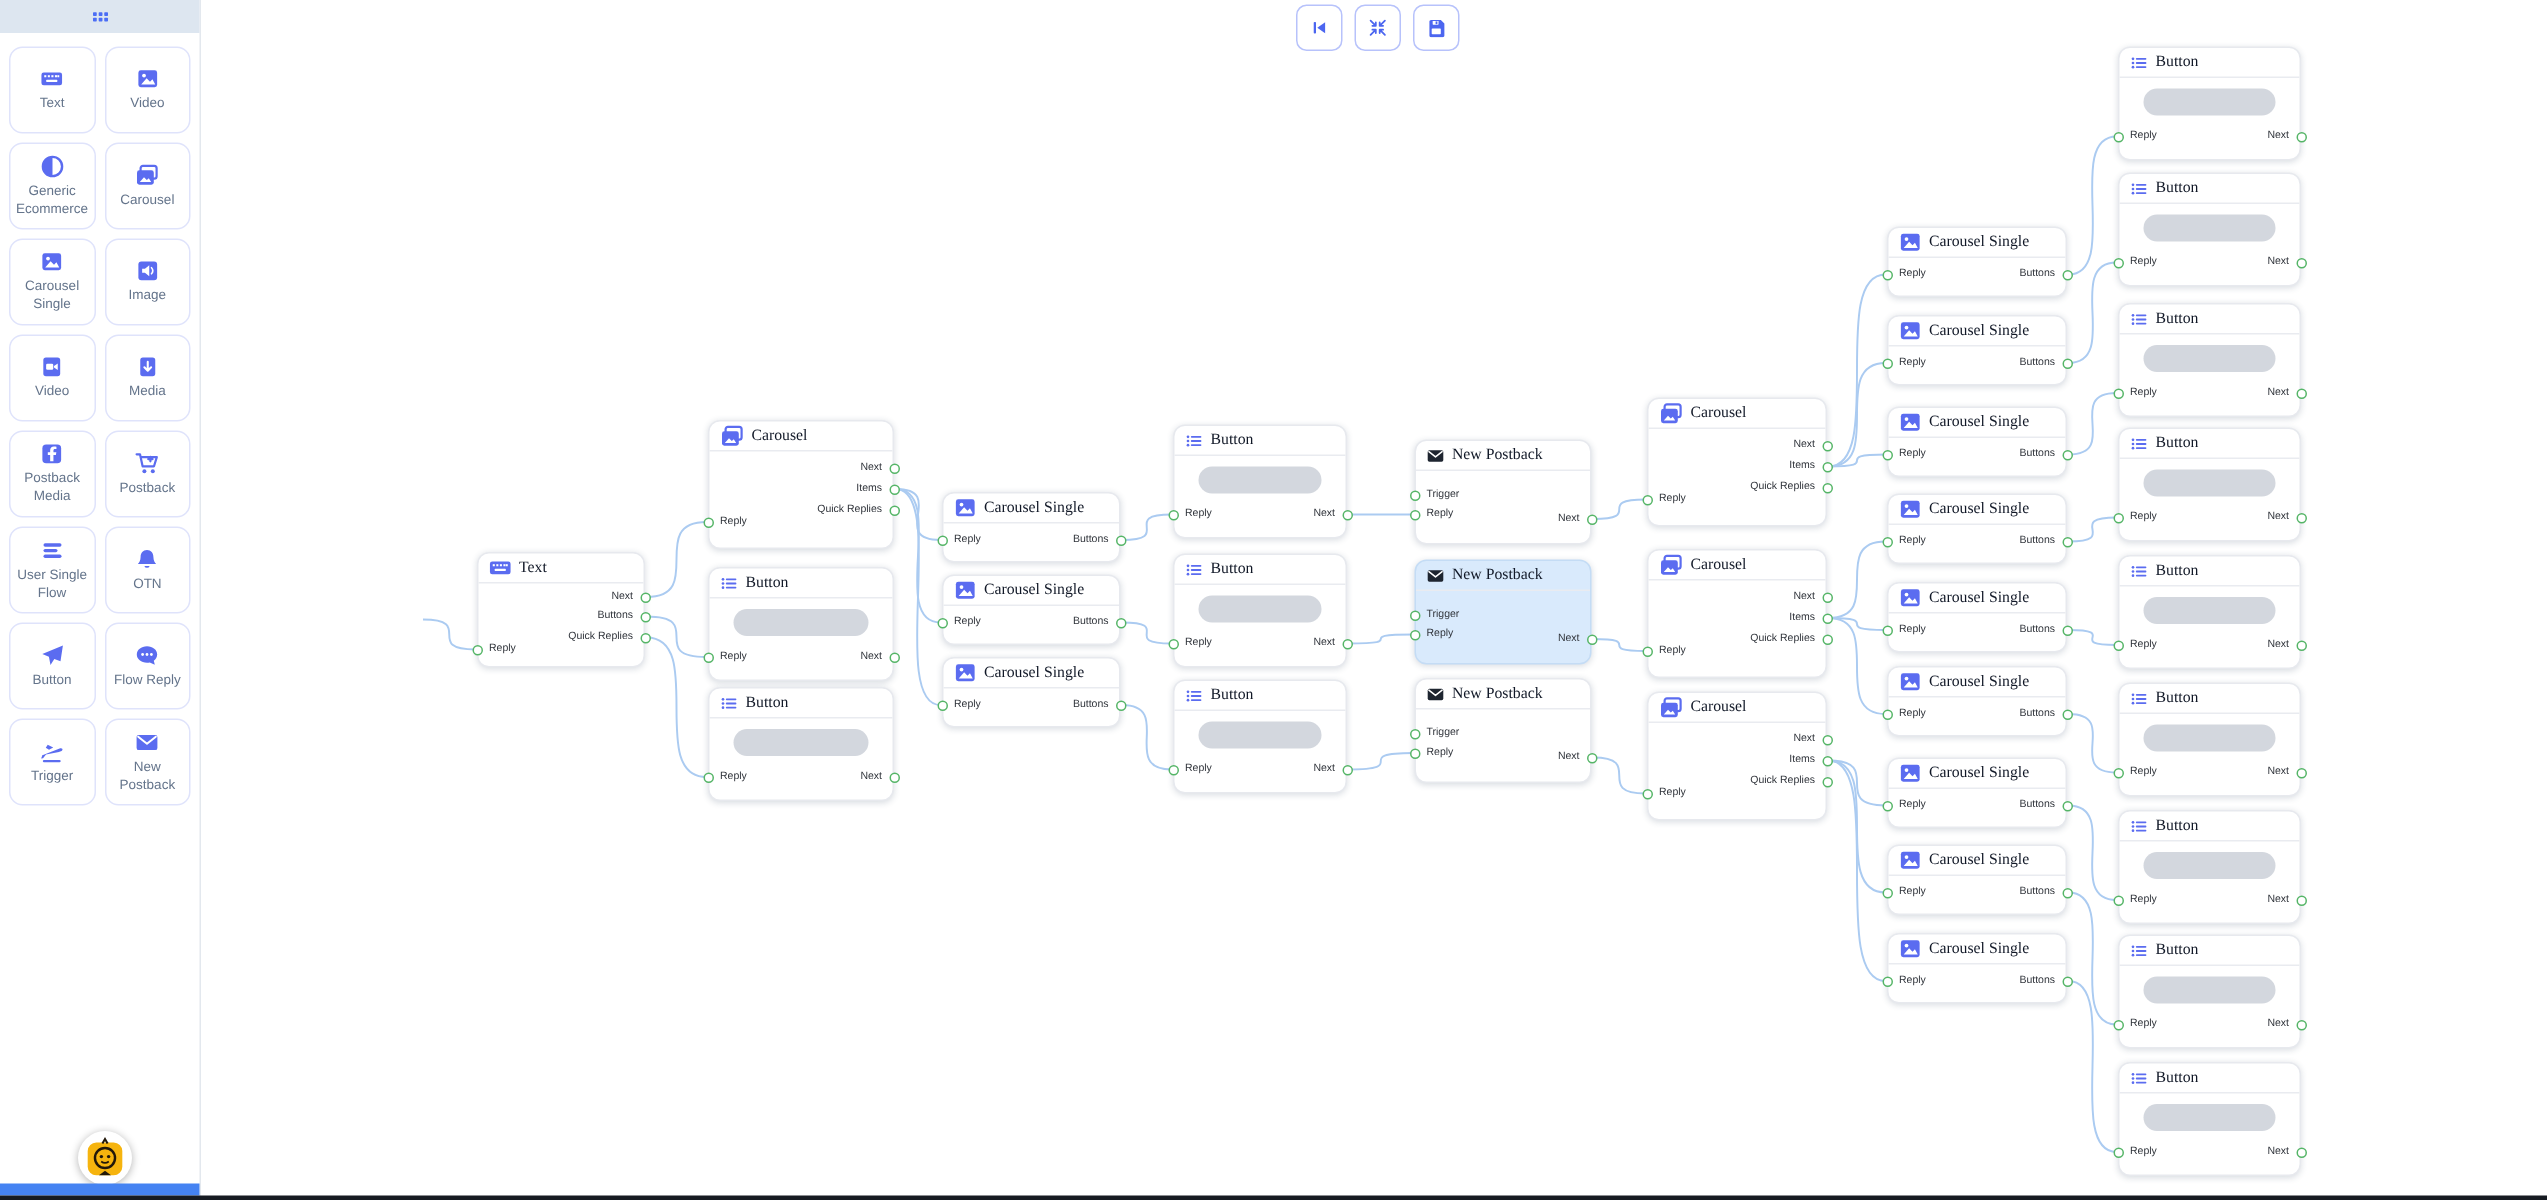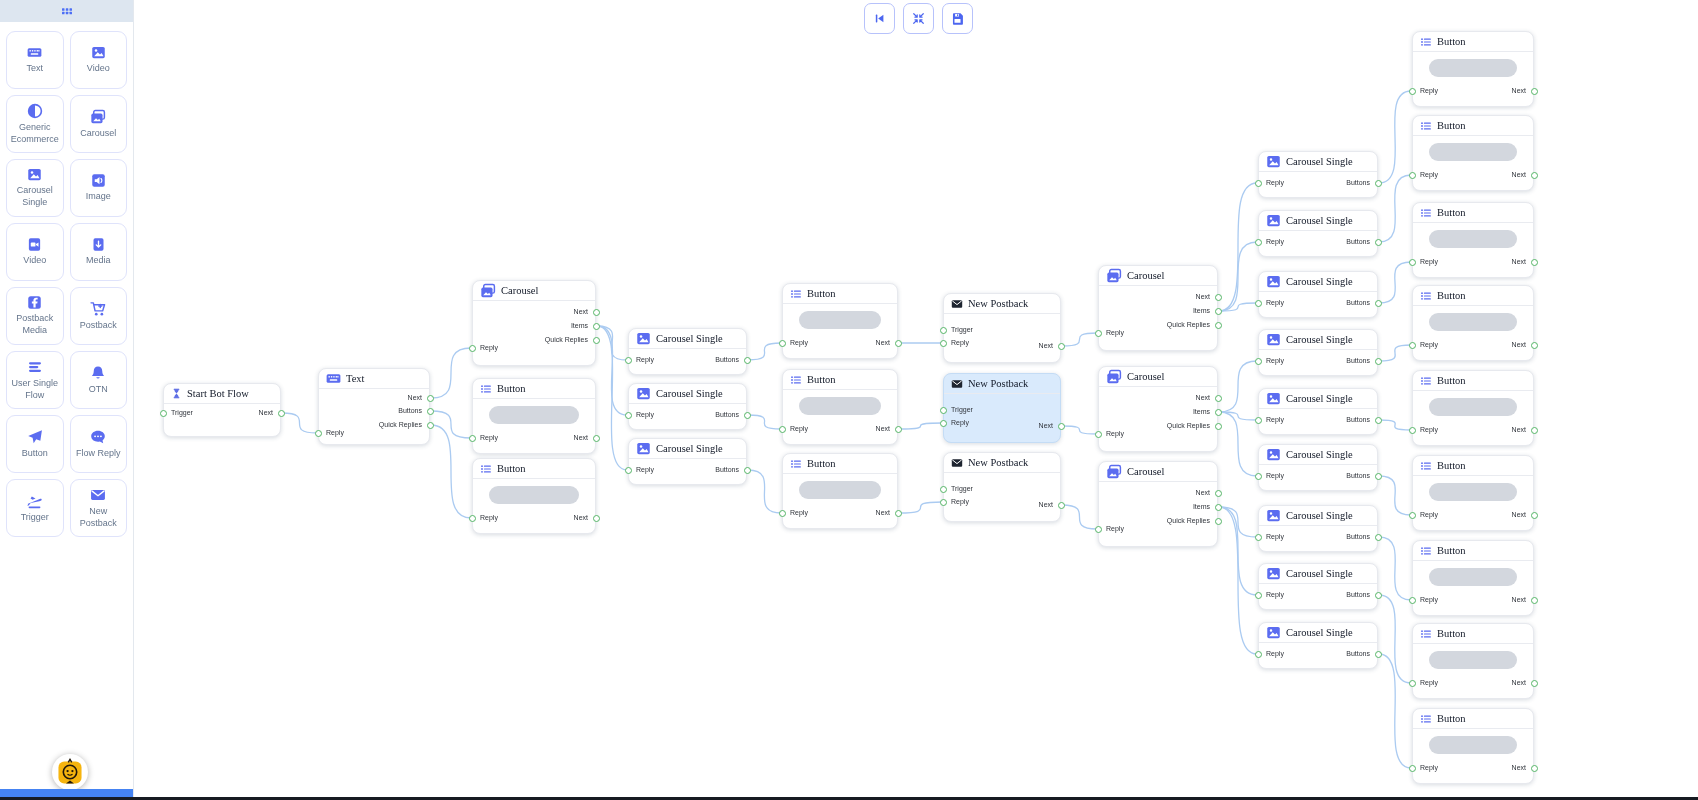--- a/index.html
+++ b/index.html
@@ -112,36 +112,20 @@
             <svg width="13" height="13" viewBox="0 0 12 12">
               <path d="M1.8 1.2 h7 L11 3.4 v7.4 c0 .55-.45 1-1 1 H2.8 c-.55 0-1-.45-1-1 V2.2 c0-.55.45-1 1-1 Z" fill="#4c66f0"></path>
               <rect x="3.8" y="1.8" width="3.6" height="2.4" rx=".3" fill="#fff"></rect>
               <rect x="5.6" y="2.1" width="1.1" height="1.7" fill="#4c66f0"></rect>
               <rect x="3.2" y="6.4" width="5.6" height="3.6" rx=".4" fill="#fff"></rect>
             </svg>
           </span>
         </button>
       </div>
 
-  <div class="node" style="left: 163px; top: 383px; width: 118px; height: 54px;">
-        <div class="node-head">
-          <span class="icon">
-            <svg width="11" height="11" viewBox="0 0 12 12">
-              <rect x="2.8" y=".8" width="6.4" height="1" rx=".5" fill="#4356e0"></rect>
-              <rect x="2.8" y="10.2" width="6.4" height="1" rx=".5" fill="#4356e0"></rect>
-              <path d="M3.6 2 h4.8 c0 2-1.8 2.9-2.4 4 .6 1.1 2.4 2 2.4 4 H3.6 c0-2 1.8-2.9 2.4-4 C5.4 4.9 3.6 4 3.6 2 Z" fill="#4356e0" opacity=".85"></path>
-            </svg>
-          </span>
-          <span>Start Bot Flow</span>
-        </div>
-        <span class="port-label left" style="top: 25px;">Trigger</span>
-        <span class="port-dot left" style="top: 26px;"></span>
-        <span class="port-label right" style="top: 25px;">Next</span>
-        <span class="port-dot right" style="top: 26px;"></span>
-      </div>
       <div class="node" style="left: 318px; top: 368px; width: 112px; height: 77px;">
         <div class="node-head">
           <span class="icon">
             <svg width="15" height="15" viewBox="0 0 12 12">
               <rect x=".5" y="2.6" width="11" height="6.8" rx="1.2" fill="#5b6cf0"></rect>
               <g fill="#fff">
                 <rect x="2" y="4.1" width="1.1" height="1.1"></rect>
                 <rect x="3.9" y="4.1" width="1.1" height="1.1"></rect>
                 <rect x="5.8" y="4.1" width="1.1" height="1.1"></rect>
                 <rect x="7.7" y="4.1" width="1.1" height="1.1"></rect>

